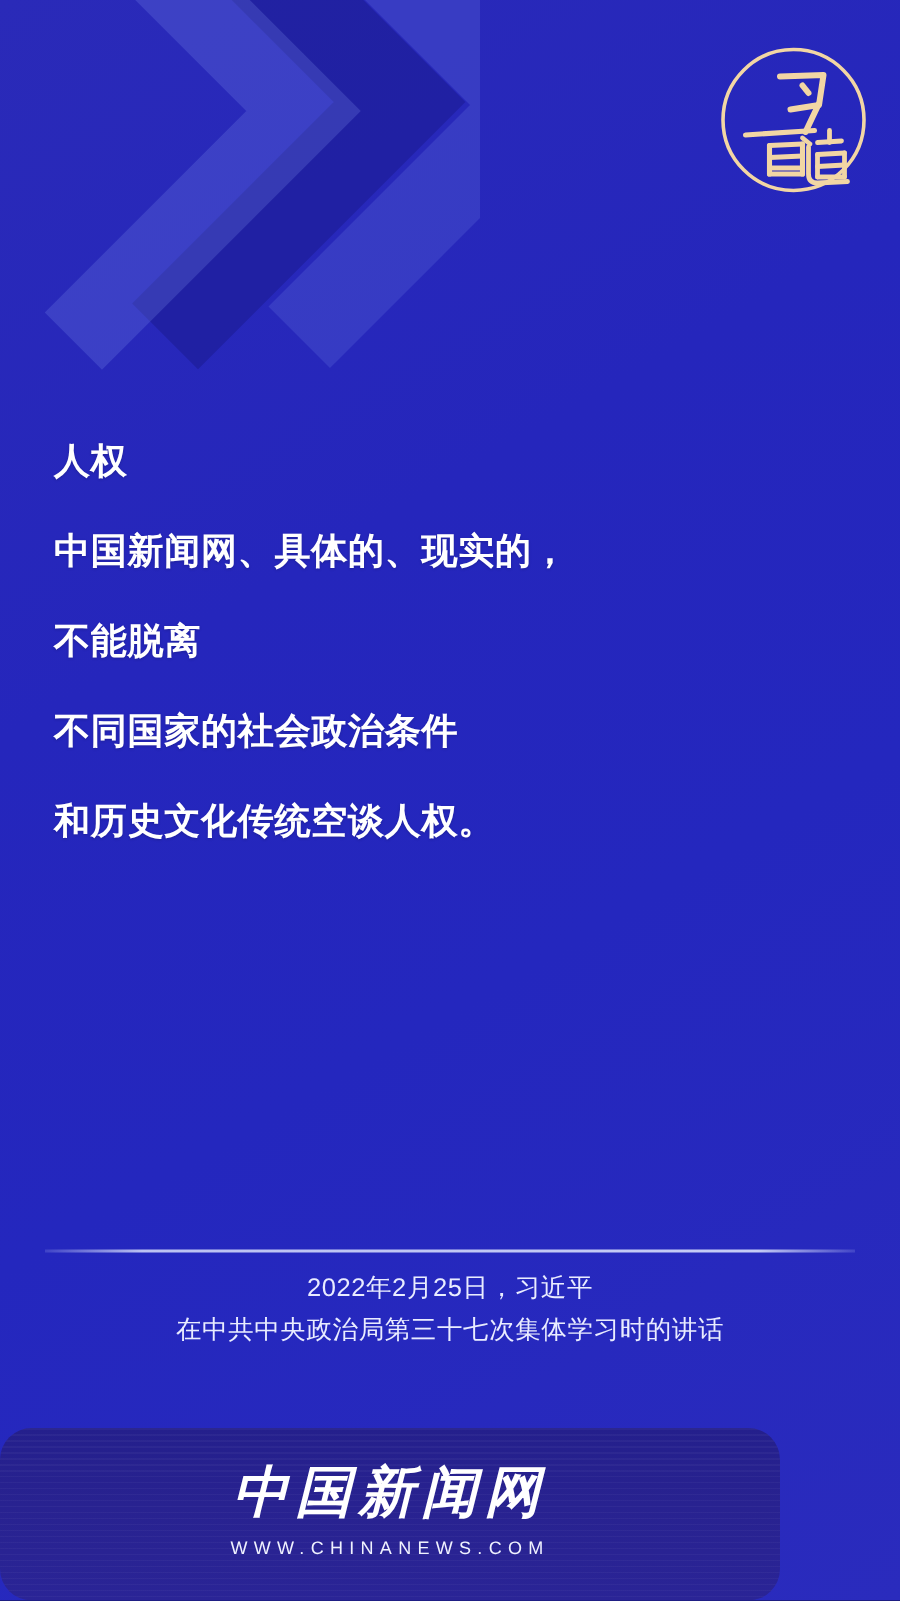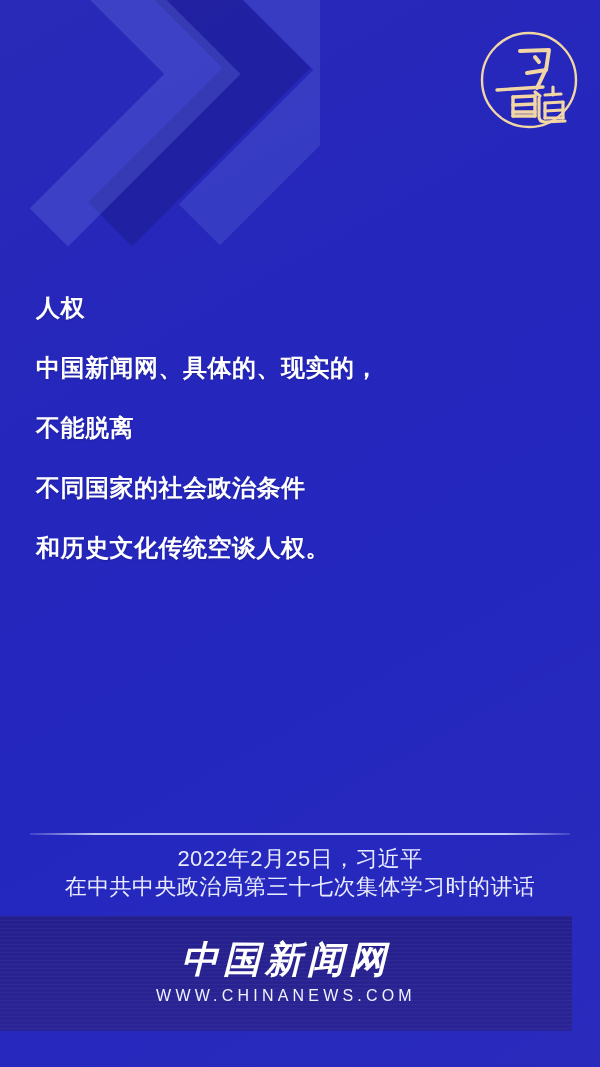--- a/index.html
+++ b/index.html
@@ -98,34 +98,35 @@
   
   .attribution {
     position: absolute;
     left: 0;
     top: 845px;
     width: 600px;
     text-align: center;
   }
   .attr-line {
     color: #e9ecff;
-    font-size: 22px;
+    font-size: 17px;
     line-height: 28px;
     letter-spacing: 0.4px;
   }
 
   
   .footer {
     position: absolute;
     left: 0;
-    top: 916px;
-    width: 572px;
+    top: 952px;
+    width: 520px;
     height: 115px;
     background: linear-gradient(180deg, #241f8c 0%, #282290 45%, #2a2496 100%);
     overflow: hidden;
+    border-radius: 21px;
   }
   .footer-scan {
     position: absolute;
     inset: 0;
     background: repeating-linear-gradient(
       180deg,
       rgba(255,255,255,0.035) 0px,
       rgba(255,255,255,0.035) 1px,
       rgba(0,0,0,0.0) 1px,
       rgba(0,0,0,0.0) 4px);
@@ -142,21 +143,21 @@
     color: #ffffff;
     font-family: "Liberation Serif", "DejaVu Serif", serif;
     font-size: 37px;
     font-weight: bold;
     letter-spacing: 5px;
     font-style: italic;
     line-height: 44px;
   }
   .brand-url {
     color: #f0f2ff;
-    font-size: 16px;
+    font-size: 12px;
     letter-spacing: 4.2px;
     line-height: 20px;
     margin-top: 4px;
   }
 </style>
 </head>
 <body>
 
 <div id="poster">
 

